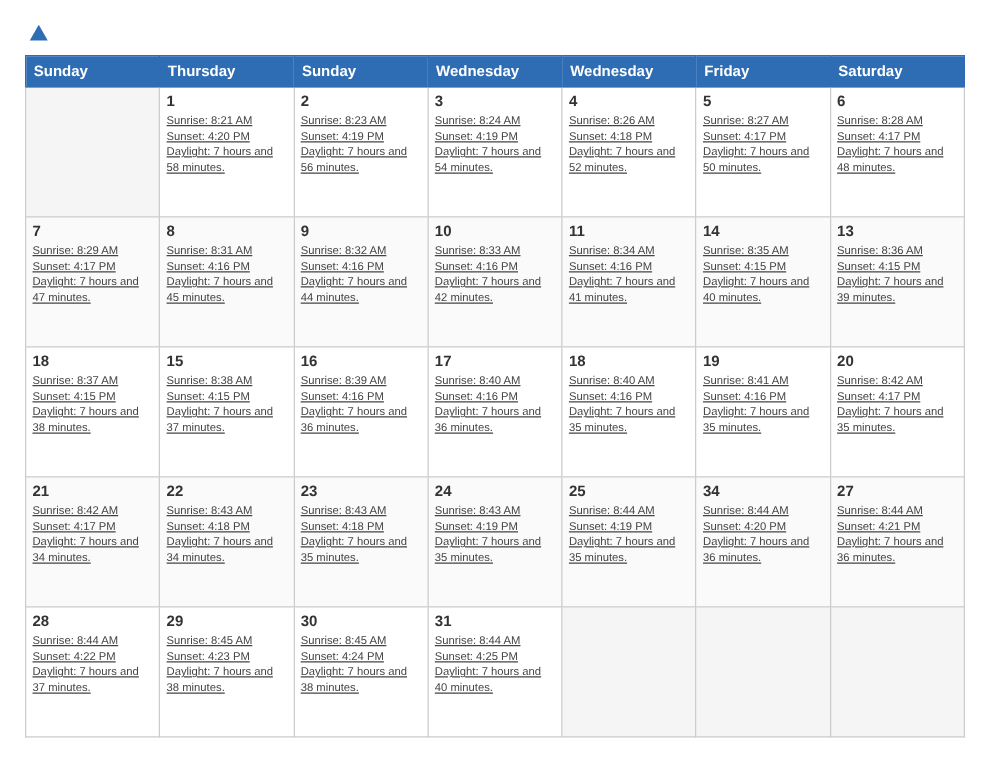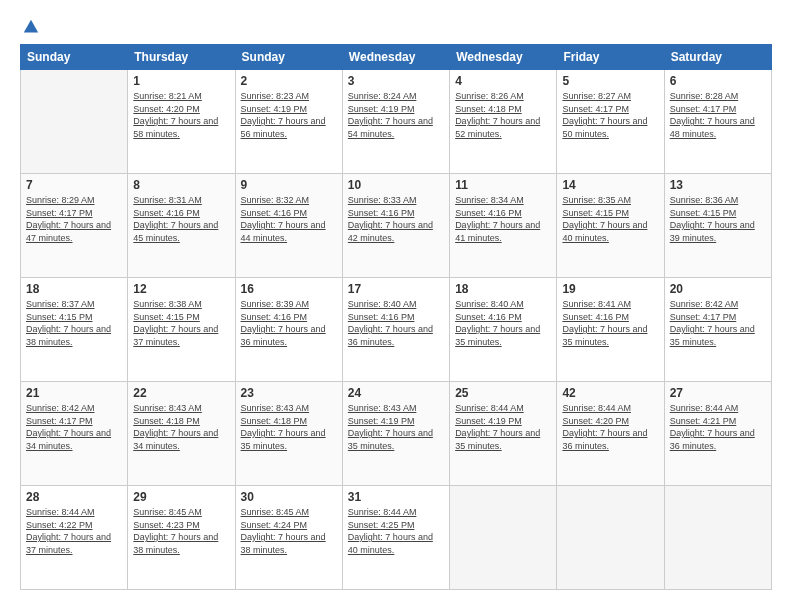--- a/index.html
+++ b/index.html
@@ -191,21 +191,21 @@
             <span class="day-number">13</span>
             <div class="day-info">Sunrise: 8:36 AM<br>Sunset: 4:15 PM<br>Daylight: 7 hours and 39 minutes.</div>
           </td>
         </tr>
         <tr>
           <td>
             <span class="day-number">18</span>
             <div class="day-info">Sunrise: 8:37 AM<br>Sunset: 4:15 PM<br>Daylight: 7 hours and 38 minutes.</div>
           </td>
           <td>
-            <span class="day-number">12</span>
+            <span class="day-number">15</span>
             <div class="day-info">Sunrise: 8:38 AM<br>Sunset: 4:15 PM<br>Daylight: 7 hours and 37 minutes.</div>
           </td>
           <td>
             <span class="day-number">16</span>
             <div class="day-info">Sunrise: 8:39 AM<br>Sunset: 4:16 PM<br>Daylight: 7 hours and 36 minutes.</div>
           </td>
           <td>
             <span class="day-number">17</span>
             <div class="day-info">Sunrise: 8:40 AM<br>Sunset: 4:16 PM<br>Daylight: 7 hours and 36 minutes.</div>
           </td>
@@ -237,21 +237,21 @@
           </td>
           <td>
             <span class="day-number">24</span>
             <div class="day-info">Sunrise: 8:43 AM<br>Sunset: 4:19 PM<br>Daylight: 7 hours and 35 minutes.</div>
           </td>
           <td>
             <span class="day-number">25</span>
             <div class="day-info">Sunrise: 8:44 AM<br>Sunset: 4:19 PM<br>Daylight: 7 hours and 35 minutes.</div>
           </td>
           <td>
-            <span class="day-number">42</span>
+            <span class="day-number">34</span>
             <div class="day-info">Sunrise: 8:44 AM<br>Sunset: 4:20 PM<br>Daylight: 7 hours and 36 minutes.</div>
           </td>
           <td>
             <span class="day-number">27</span>
             <div class="day-info">Sunrise: 8:44 AM<br>Sunset: 4:21 PM<br>Daylight: 7 hours and 36 minutes.</div>
           </td>
         </tr>
         <tr>
           <td>
             <span class="day-number">28</span>

